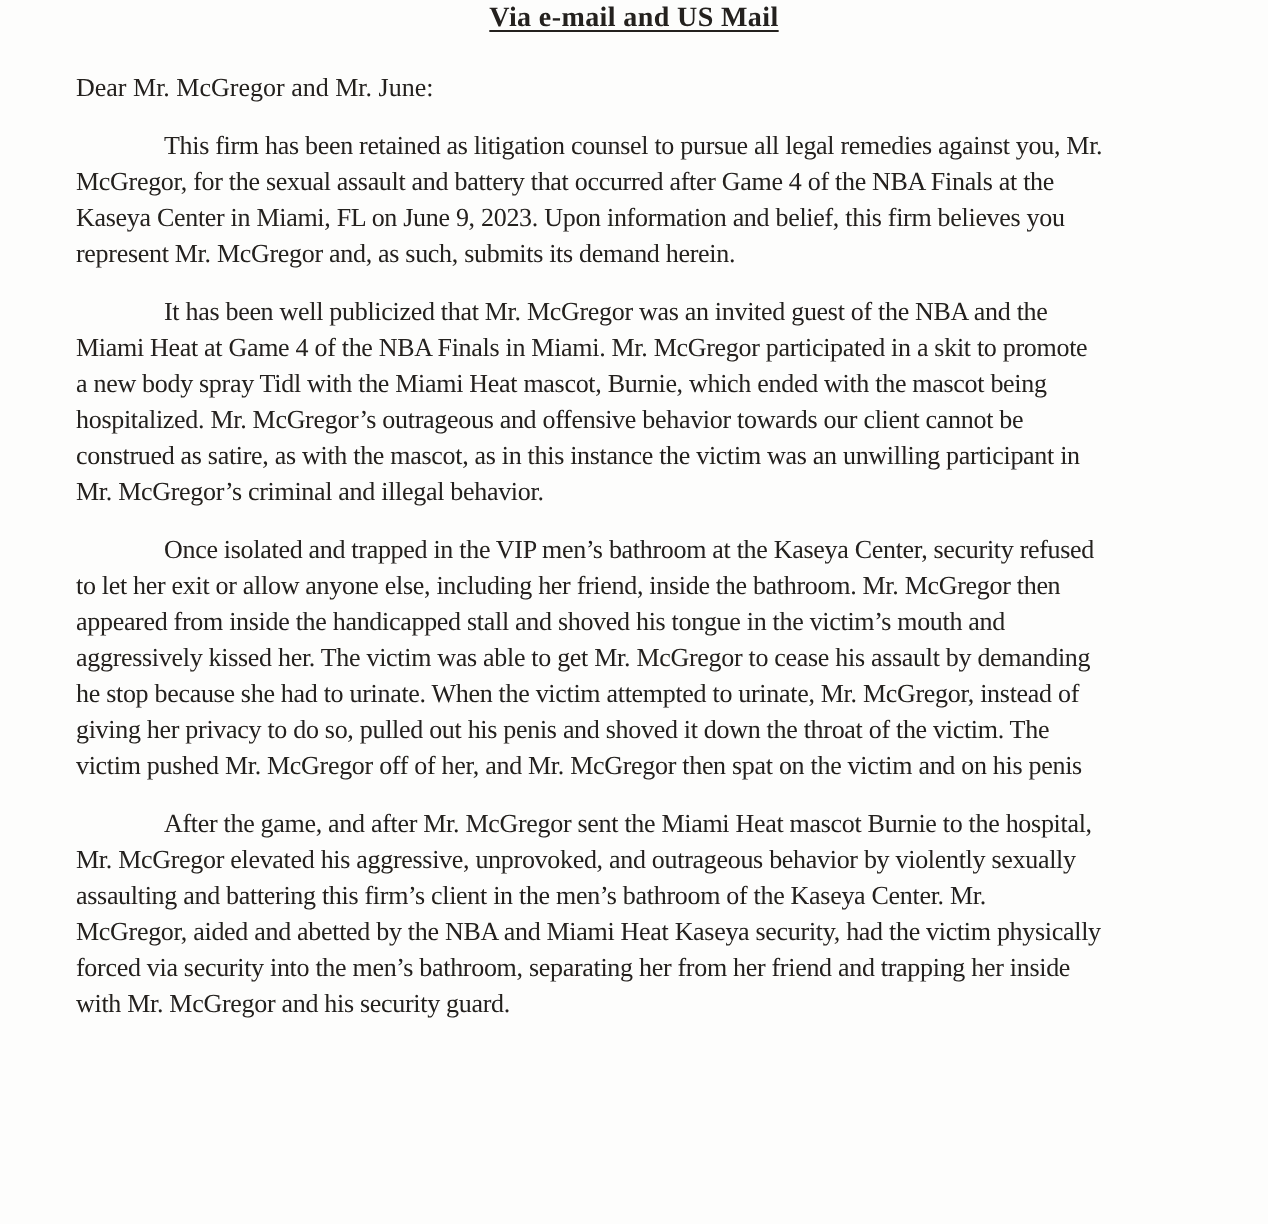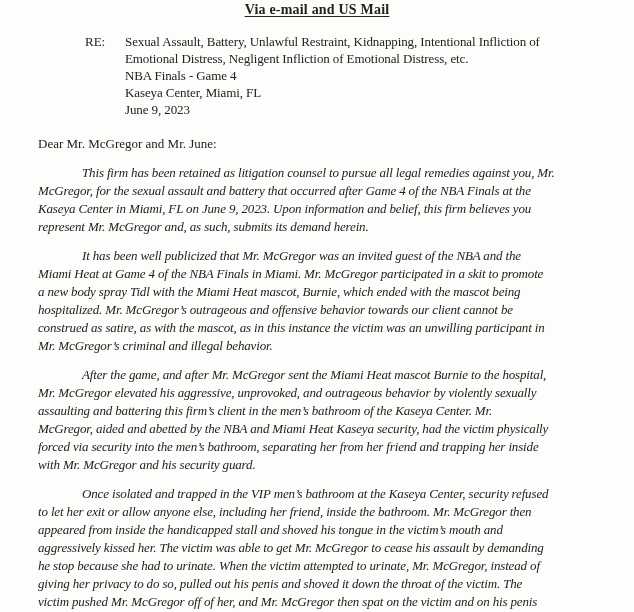--- a/index.html
+++ b/index.html
@@ -52,63 +52,54 @@
     font-size: 13px;
     line-height: 18px;
   }
   .para {
     margin: 11px 8px 0 38px;
     font-size: 13px;
     line-height: 18px;
     white-space: pre-line;
     text-indent: 44px;
     letter-spacing: -0.15px;
-    font-style: italic;
   }
 </style>
 </head>
 <body>
 
 <div class="page">
   <div class="scan">
 
     <div class="title">Via e-mail and US Mail</div>
 
-    <div class="re-block">
-      <span class="re-label">RE:</span>
-      <div class="re-content">Sexual Assault, Battery, Unlawful Restraint, Kidnapping, Intentional Infliction of
-Emotional Distress, Negligent Infliction of Emotional Distress, etc.
-NBA Finals - Game 4
-Kaseya Center, Miami, FL
-June 9, 2023</div>
-    </div>
 
     <div class="salutation">Dear Mr. McGregor and Mr. June:</div>
 
     <p class="para">This firm has been retained as litigation counsel to pursue all legal remedies against you, Mr.
 McGregor, for the sexual assault and battery that occurred after Game 4 of the NBA Finals at the
 Kaseya Center in Miami, FL on June 9, 2023. Upon information and belief, this firm believes you
 represent Mr. McGregor and, as such, submits its demand herein.</p>
 
     <p class="para">It has been well publicized that Mr. McGregor was an invited guest of the NBA and the
 Miami Heat at Game 4 of the NBA Finals in Miami. Mr. McGregor participated in a skit to promote
 a new body spray Tidl with the Miami Heat mascot, Burnie, which ended with the mascot being
 hospitalized. Mr. McGregor’s outrageous and offensive behavior towards our client cannot be
 construed as satire, as with the mascot, as in this instance the victim was an unwilling participant in
 Mr. McGregor’s criminal and illegal behavior.</p>
 
-    <p class="para">After the game, and after Mr. McGregor sent the Miami Heat mascot Burnie to the hospital,
-Mr. McGregor elevated his aggressive, unprovoked, and outrageous behavior by violently sexually
-assaulting and battering this firm’s client in the men’s bathroom of the Kaseya Center. Mr.
-McGregor, aided and abetted by the NBA and Miami Heat Kaseya security, had the victim physically
-forced via security into the men’s bathroom, separating her from her friend and trapping her inside
-with Mr. McGregor and his security guard.</p>
-
     <p class="para">Once isolated and trapped in the VIP men’s bathroom at the Kaseya Center, security refused
 to let her exit or allow anyone else, including her friend, inside the bathroom. Mr. McGregor then
 appeared from inside the handicapped stall and shoved his tongue in the victim’s mouth and
 aggressively kissed her. The victim was able to get Mr. McGregor to cease his assault by demanding
 he stop because she had to urinate. When the victim attempted to urinate, Mr. McGregor, instead of
 giving her privacy to do so, pulled out his penis and shoved it down the throat of the victim. The
 victim pushed Mr. McGregor off of her, and Mr. McGregor then spat on the victim and on his penis</p>
 
+    <p class="para">After the game, and after Mr. McGregor sent the Miami Heat mascot Burnie to the hospital,
+Mr. McGregor elevated his aggressive, unprovoked, and outrageous behavior by violently sexually
+assaulting and battering this firm’s client in the men’s bathroom of the Kaseya Center. Mr.
+McGregor, aided and abetted by the NBA and Miami Heat Kaseya security, had the victim physically
+forced via security into the men’s bathroom, separating her from her friend and trapping her inside
+with Mr. McGregor and his security guard.</p>
+
   </div>
 </div>
 
 </body></html>

